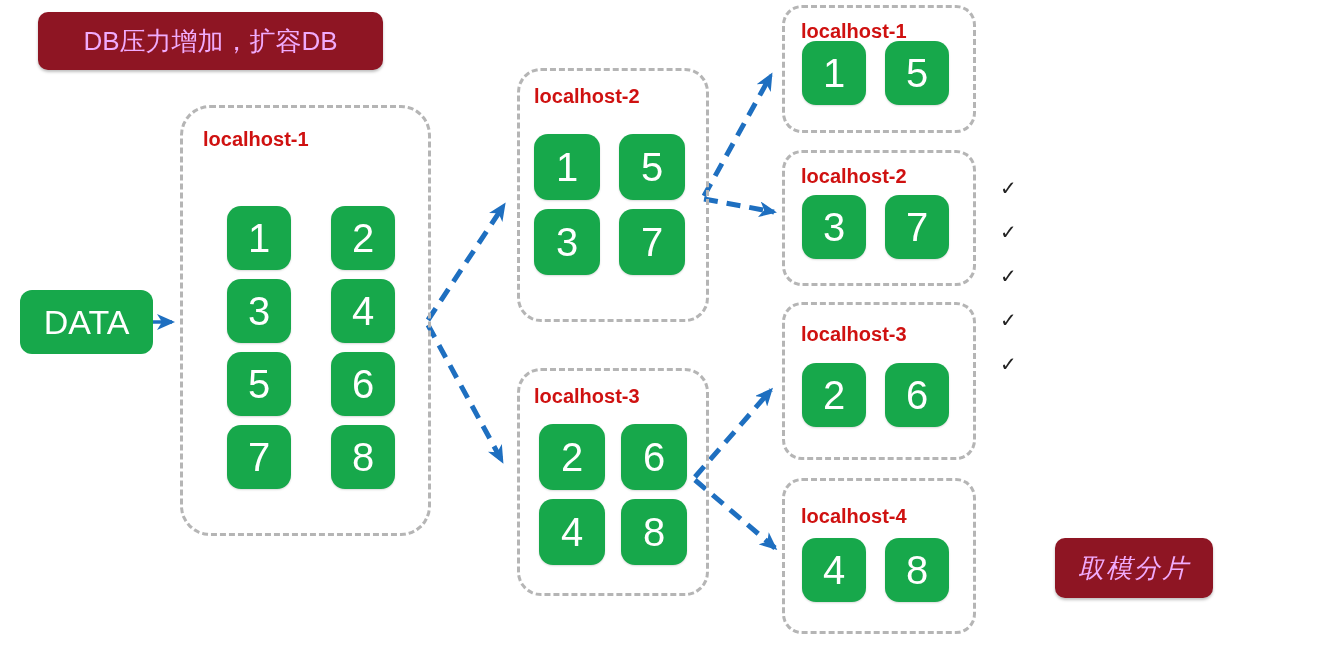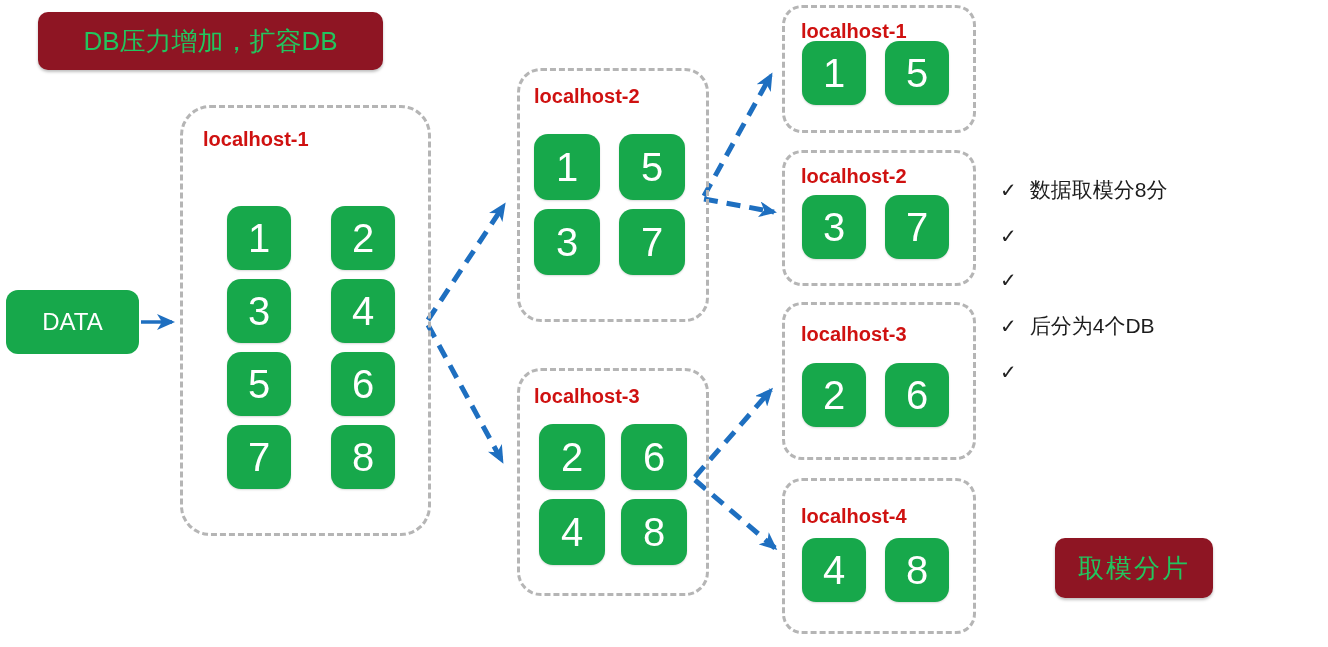--- a/index.html
+++ b/index.html
@@ -2,29 +2,29 @@
 <html><head>
 <meta charset="utf-8">
 <style>
   html,body{margin:0;padding:0;background:#ffffff;}
   .canvas{
     position:relative;width:1328px;height:647px;background:#ffffff;overflow:hidden;
     font-family:"Liberation Sans","DejaVu Sans",sans-serif;
   }
   .arrows{position:absolute;left:0;top:0;width:1328px;height:647px;pointer-events:none;}
   .banner{
-    position:absolute;background:#8e1523;color:#22c55e;border-radius:10px;
+    position:absolute;background:#8e1523;color:#f0abfc;border-radius:10px;
     display:flex;align-items:center;justify-content:center;
     box-shadow:0 2px 3px rgba(0,0,0,.25);
   }
   .banner.top{left:38px;top:12px;width:345px;height:58px;font-size:26px;}
-  .banner.bottom{left:1055px;top:538px;width:158px;height:60px;font-size:26px;letter-spacing:2px;}
+  .banner.bottom{left:1055px;top:538px;width:158px;height:60px;font-size:26px;letter-spacing:2px;font-style:italic;}
   .data-box{
-    position:absolute;left:6px;top:290px;width:133px;height:64px;background:#17a84b;
-    border-radius:12px;color:#ffffff;font-size:24px;display:flex;align-items:center;justify-content:center;
+    position:absolute;left:20px;top:290px;width:133px;height:64px;background:#17a84b;
+    border-radius:12px;color:#ffffff;font-size:34px;display:flex;align-items:center;justify-content:center;
   }
   .hostbox{
     position:absolute;border:3px dashed #b5b5b5;background:transparent;text-align:center;
   }
   .hostlabel{
     position:absolute;font-weight:bold;font-size:20px;color:#cf1110;white-space:nowrap;
   }
   .grid{position:absolute;display:grid;}
   .shard{
     width:64px;height:64px;background:#17a84b;border-radius:14px;color:#ffffff;
@@ -156,31 +156,29 @@
     <div class="hostlabel">localhost-4</div>
     <div class="grid">
       <div class="shard">4</div>
       <div class="shard">8</div>
     </div>
   </div>
 
   <ul class="notes">
     <li>
         <span class="check">✓</span>
-        <span>数据取模分8分</span>
       </li>
     <li>
         <span class="check">✓</span>
       </li>
     <li>
         <span class="check">✓</span>
       </li>
     <li>
         <span class="check">✓</span>
-        <span>后分为4个DB</span>
       </li>
     <li>
         <span class="check">✓</span>
       </li>
   </ul>
 
   <div class="banner bottom">取模分片</div>
 
 </div>
 

